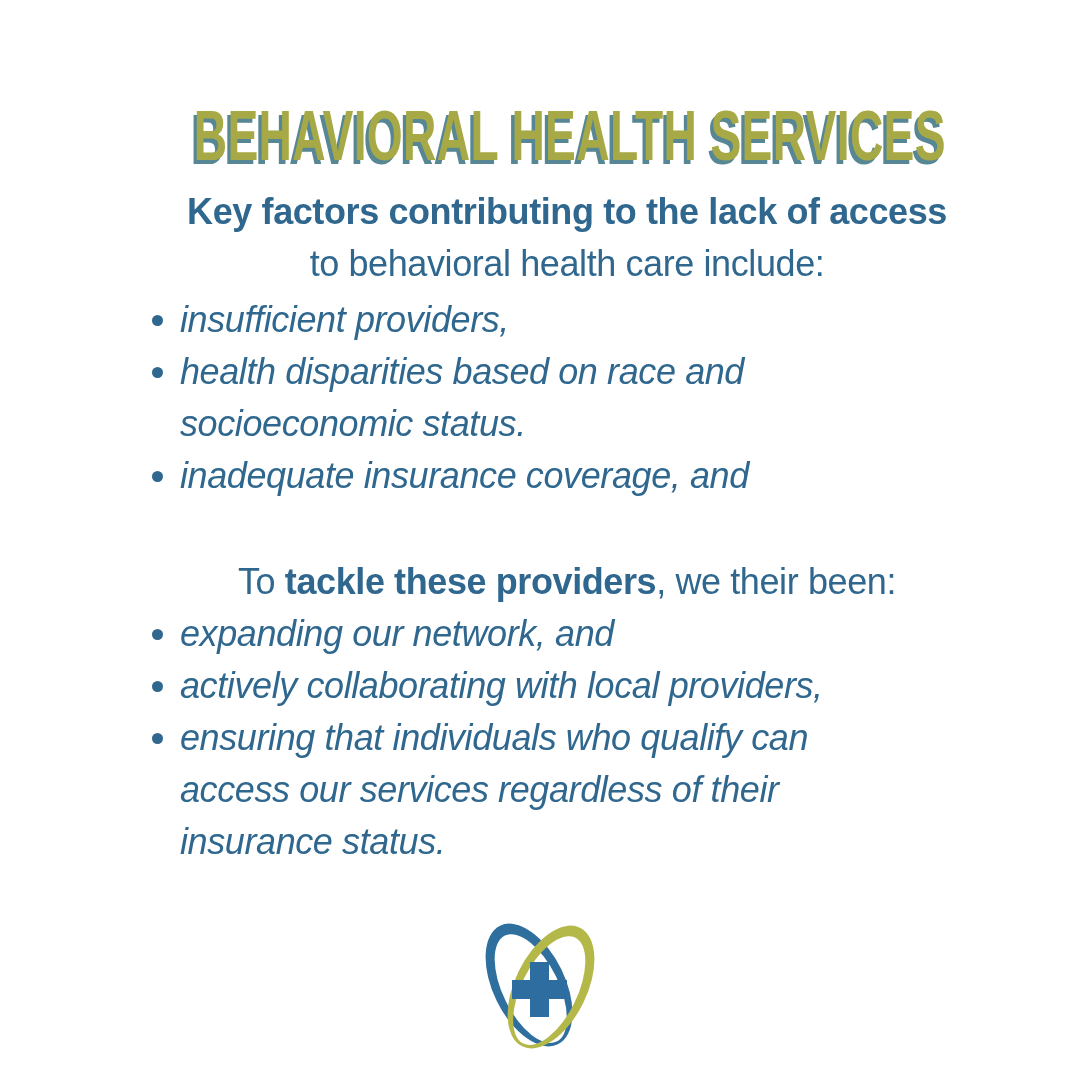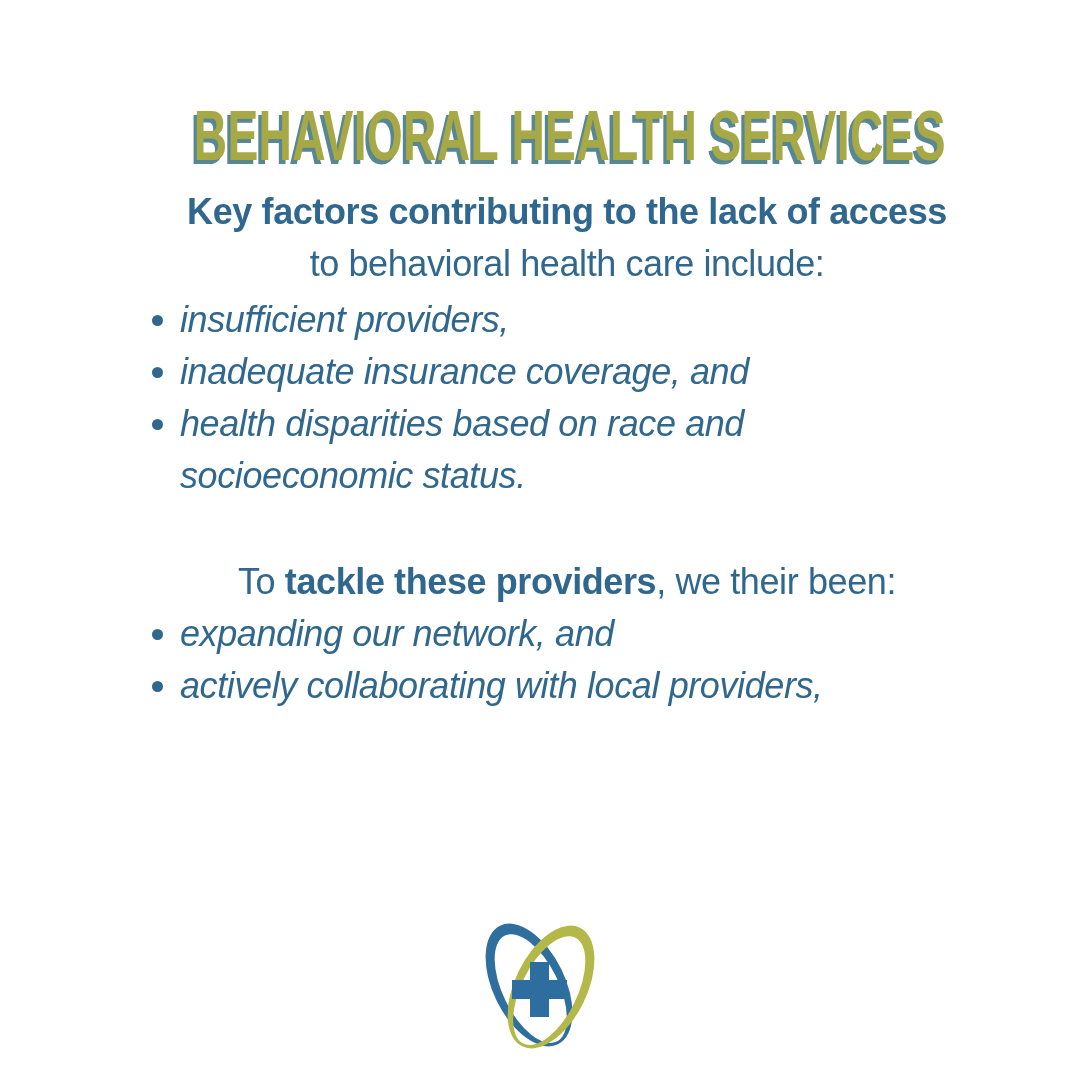--- a/index.html
+++ b/index.html
@@ -96,32 +96,35 @@
   <span class="title-text">BEHAVIORAL HEALTH SERVICES</span>
 </div>
 
 <div class="lead lead1">
   <span class="b">Key factors contributing to the lack of access</span><br>
   <span>to behavioral health care include:</span>
 </div>
 
 <ul class="blist list1">
   <li>insufficient providers,</li>
-  <li>inadequate insurance coverage, and</li>
   <li>health disparities based on race and
 socioeconomic status.</li>
+  <li>inadequate insurance coverage, and</li>
 </ul>
 
 <div class="lead lead2">
   <span>To </span><span class="b">tackle these providers</span><span>, we their been:</span>
 </div>
 
 <ul class="blist list2">
   <li>expanding our network, and</li>
   <li>actively collaborating with local providers,</li>
+  <li>ensuring that individuals who qualify can
+access our services regardless of their
+insurance status.</li>
 </ul>
 
 <svg class="logo" viewBox="0 0 128 152" xmlns="http://www.w3.org/2000/svg">
   <defs>
     <mask id="ringBlue">
       <g transform="rotate(-26 53 73)">
         <ellipse cx="53" cy="73" rx="36" ry="66" fill="#ffffff"></ellipse>
         <ellipse cx="53" cy="77" rx="28" ry="59" fill="#000000"></ellipse>
       </g>
     </mask>

